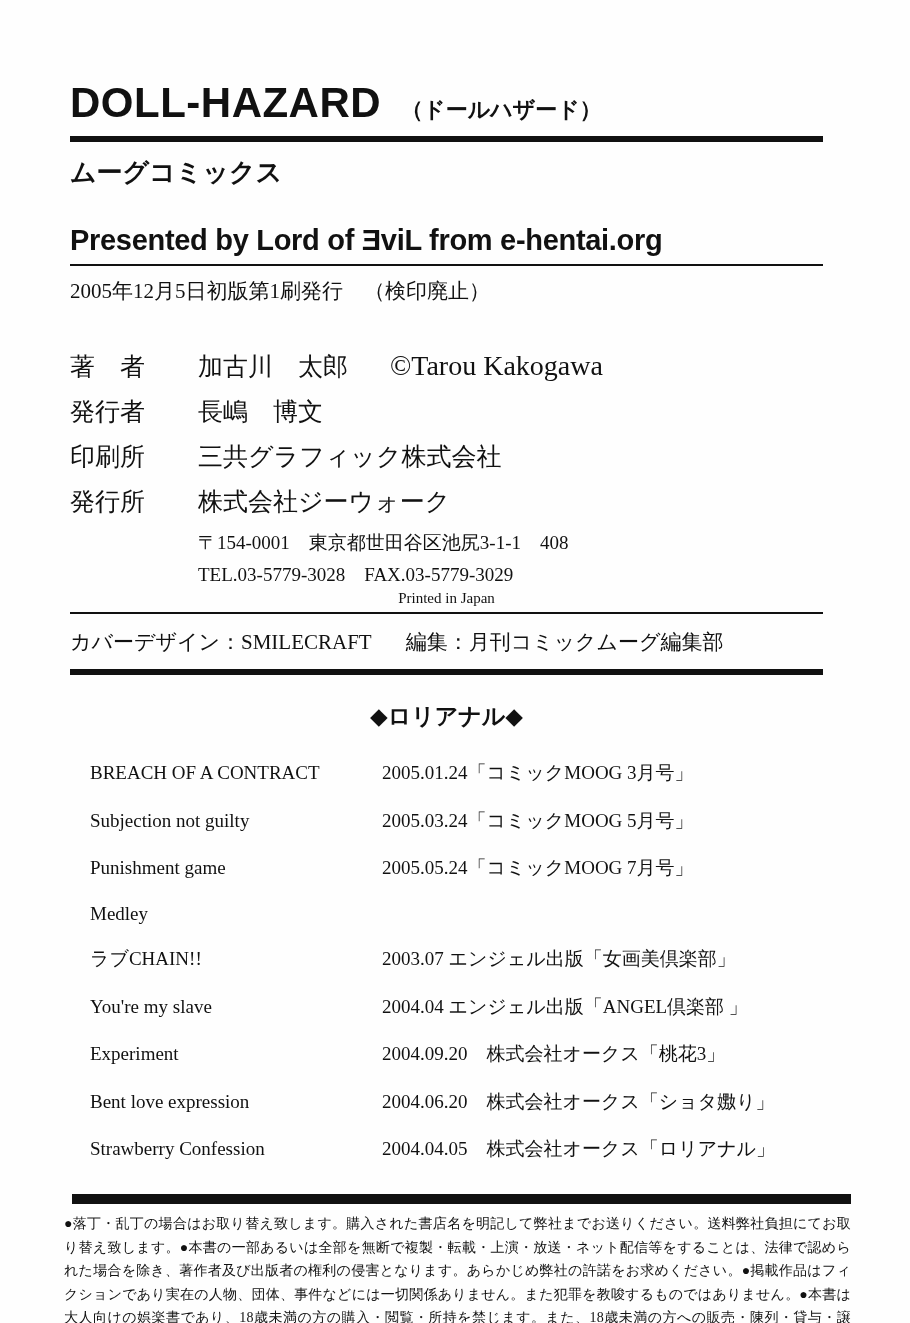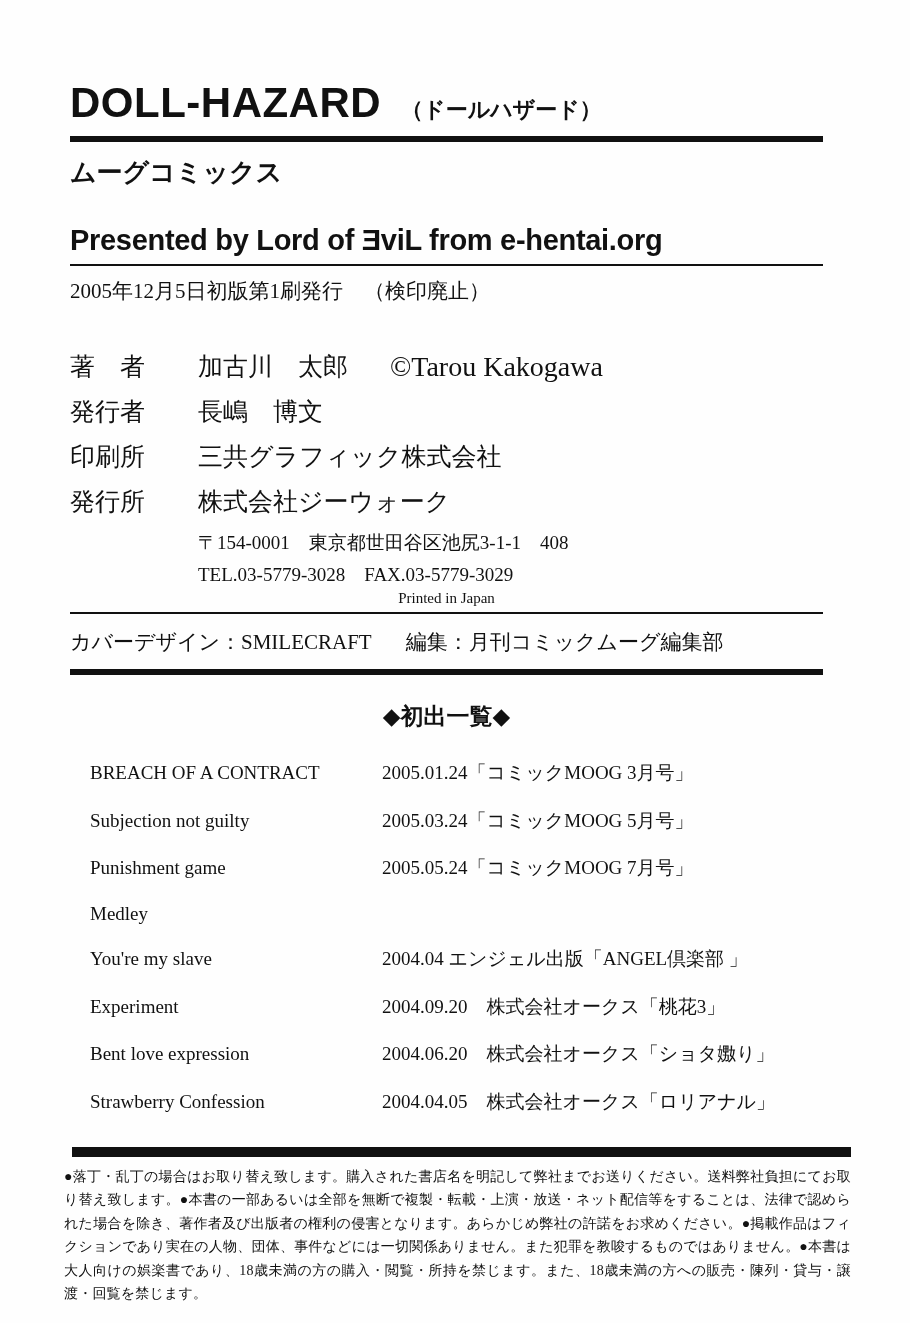--- a/index.html
+++ b/index.html
@@ -38,21 +38,21 @@
   
   .presented {
     font-family: "Liberation Sans", "DejaVu Sans", sans-serif;
     font-weight: bold; font-size: 29px; margin-top: 34px; letter-spacing: -0.3px;
   }
   .rule-under-presented { margin-top: 7px; }
   .edition { font-size: 21px; margin-top: 11px; }
 
   
   .credits { margin-top: 45px; }
-  .credit-row { display: flex; align-items: flex-end; font-size: 25px; margin-bottom: 12px; }
+  .credit-row { display: flex; align-items: flex-start; font-size: 25px; margin-bottom: 12px; }
   .credit-label {
     width: 128px; flex: none;
     font-family: "Liberation Sans", "DejaVu Sans", sans-serif;
   }
   .credit-value { }
   .credit-extra { font-size: 28px; margin-left: 42px; }
   .addr { margin-left: 128px; font-size: 19px; margin-top: 4px; }
   .addr + .addr { margin-top: 6px; }
   .printed { text-align: center; font-size: 15px; margin-top: 2px; }
   .rule-under-printed { margin-top: 5px; }
@@ -117,36 +117,40 @@
       <div class="addr">〒154-0001　東京都世田谷区池尻3-1-1　408</div>
       <div class="addr">TEL.03-5779-3028　FAX.03-5779-3029</div>
     </div>
 
     <div class="printed">Printed in Japan</div>
     <div class="rule rule-thin rule-under-printed"></div>
 
     <div class="staff-line"><span>カバーデザイン：SMILECRAFT</span><span class="sep"></span><span>編集：月刊コミックムーグ編集部</span></div>
     <div class="rule rule-thick rule-under-staff"></div>
 
-    <div class="pub-heading">◆初出一覧◆</div>
+    <div class="pub-heading">◆ロリアナル◆</div>
     <div class="pub-list">
       <div class="pub-row">
         <span class="pub-title">BREACH OF A CONTRACT</span>
         <span class="pub-publication">2005.01.24「コミックMOOG 3月号」</span>
       </div>
       <div class="pub-row">
         <span class="pub-title">Subjection not guilty</span>
         <span class="pub-publication">2005.03.24「コミックMOOG 5月号」</span>
       </div>
       <div class="pub-row">
         <span class="pub-title">Punishment game</span>
         <span class="pub-publication">2005.05.24「コミックMOOG 7月号」</span>
       </div>
       <div class="pub-row">
         <span class="pub-title">Medley</span>
+      </div>
+      <div class="pub-row">
+        <span class="pub-title">ラブCHAIN!!</span>
+        <span class="pub-publication">2003.07 エンジェル出版「女画美倶楽部」</span>
       </div>
       <div class="pub-row">
         <span class="pub-title">You're my slave</span>
         <span class="pub-publication">2004.04 エンジェル出版「ANGEL倶楽部 」</span>
       </div>
       <div class="pub-row">
         <span class="pub-title">Experiment</span>
         <span class="pub-publication">2004.09.20　株式会社オークス「桃花3」</span>
       </div>
       <div class="pub-row">

